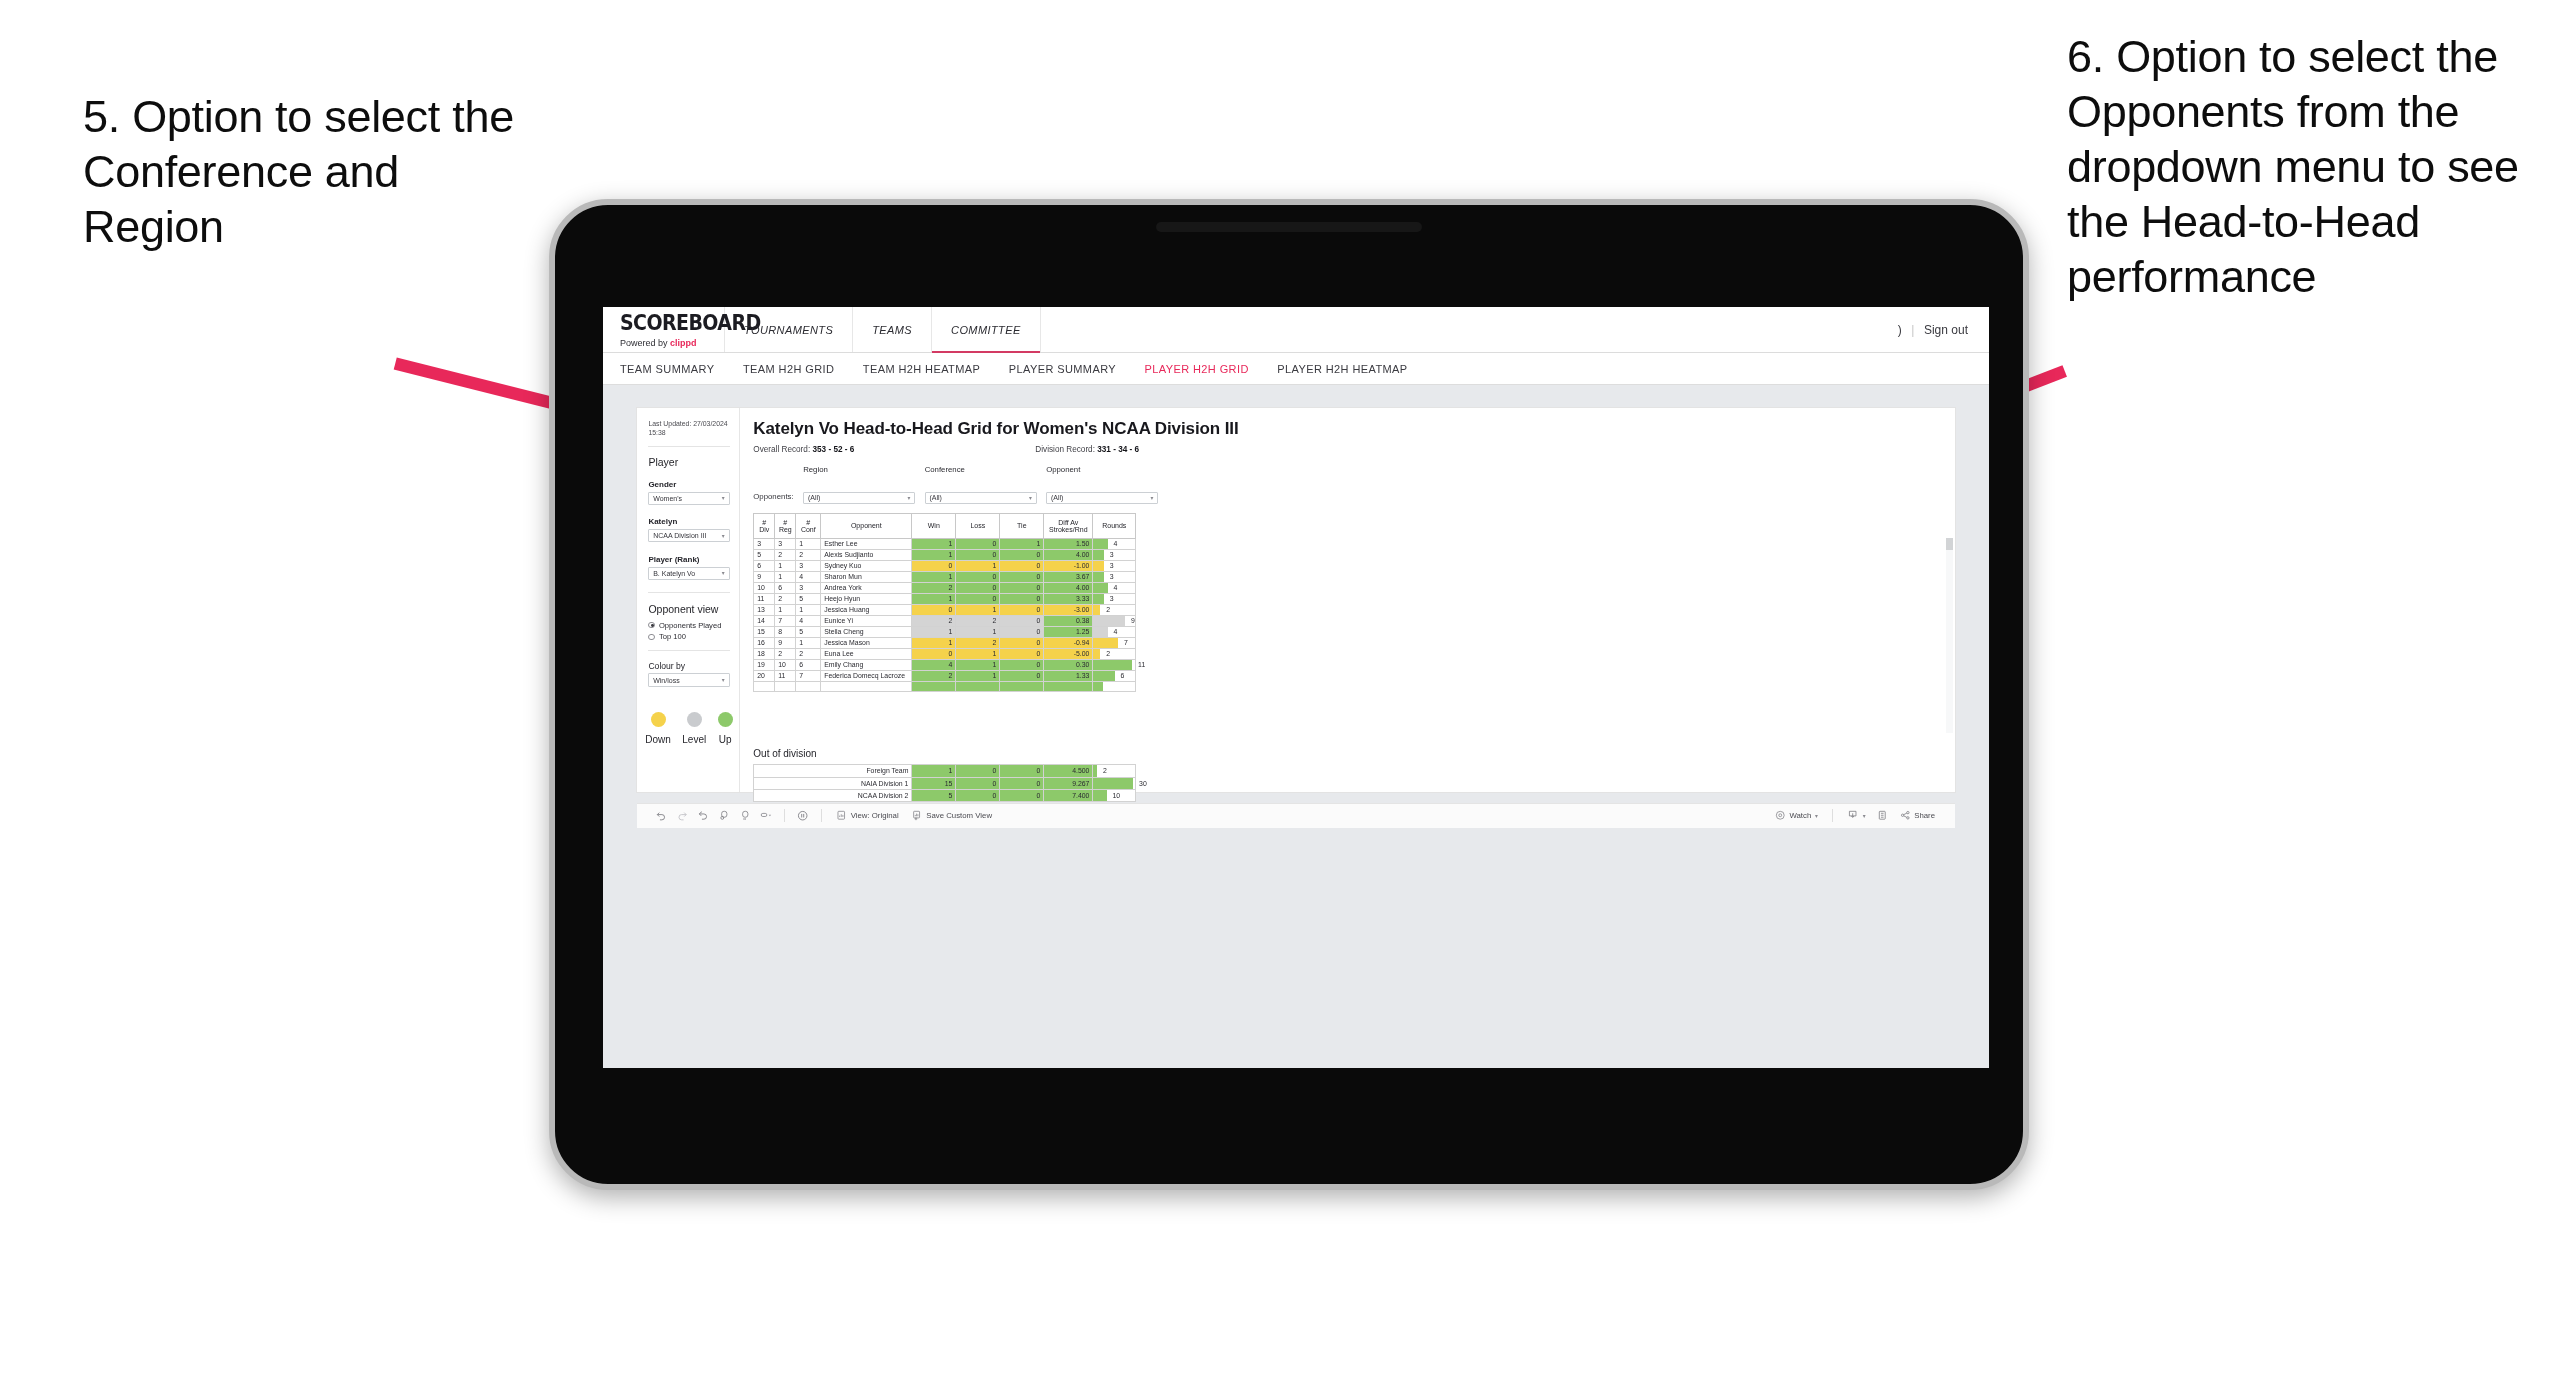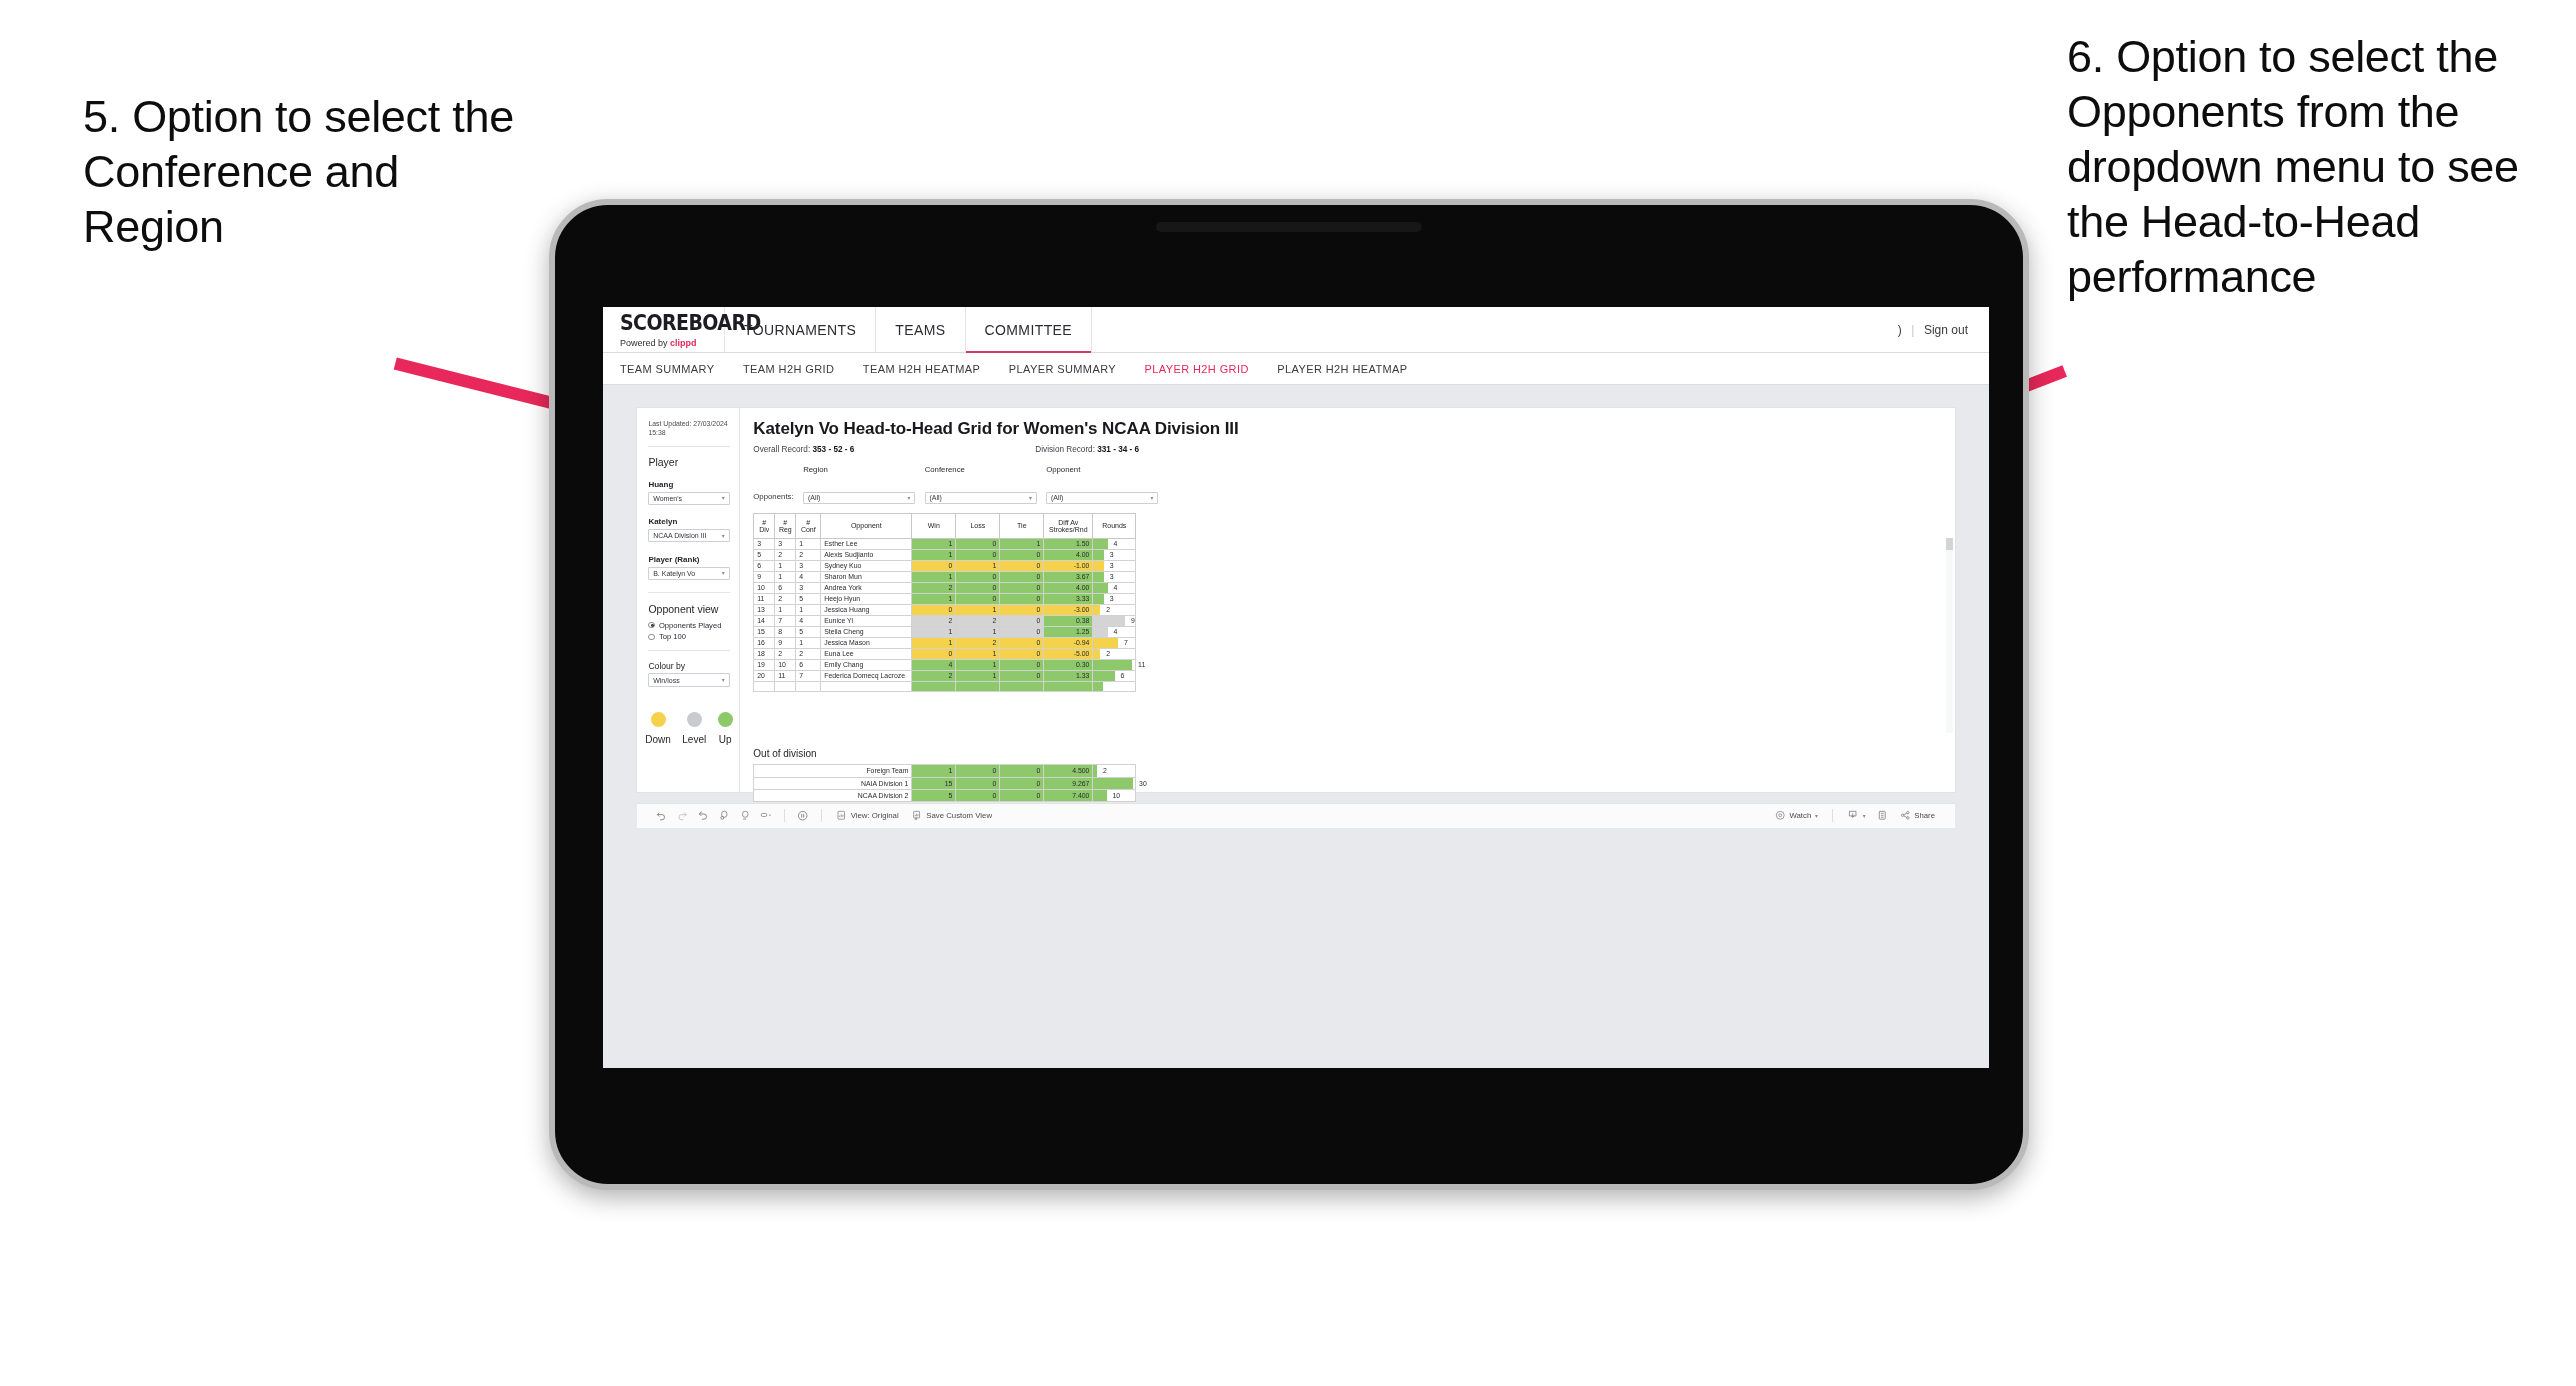--- a/index.html
+++ b/index.html
@@ -57,22 +57,22 @@
   .logo-main {
     font-family: "DejaVu Sans", sans-serif;
     font-weight: 700; font-size: 19px; letter-spacing: -0.6px; color: #1c1c22;
     transform: scaleY(1.12); transform-origin: left center;
   }
   .logo-sub { font-size: 9px; color: #2e2e34; margin-top: 4.8px; }
   .logo-sub b { color: #e8285a; font-weight: 700; }
   .topnav { display: flex; align-items: stretch; }
   .topnav a {
     display: flex; align-items: center; padding: 0 19px;
-    font-size: 14px; color: #2b2b31; letter-spacing: 0.4px;
-    text-decoration: none; border-right: 1px solid #e7e7e7; position: relative;
+    font-size: 11px; color: #2b2b31; letter-spacing: 0.4px;
+    text-decoration: none; border-right: 1px solid #e7e7e7; position: relative; font-style: italic;
   }
   .topnav a.active::after {
     content:""; position:absolute; left:0; right:0; bottom:-1px; height:2.4px; background:#d33a63;
   }
   .topbar-right {
     margin-left: auto; display: flex; align-items: center; gap: 9.5px;
     padding-right: 21px; font-size: 12px; color: #3a3a40;
   }
   .topbar-right .sep { color: #c6c6c6; }
 
@@ -212,21 +212,21 @@
 
       <div id="workbook">
         <div class="sheet">
 
           <aside class="side">
             <div class="upd">Last Updated: 27/03/2024 15:38</div>
             <div class="hr"></div>
             <h3>Player</h3>
 
             <div class="fld">
-              <label>Huang</label>
+              <label>Gender</label>
               <div class="sel-box">
                 <span>Women's</span>
                 <span class="car">▾</span>
               </div>
             </div>
 
             <div class="fld">
               <label>Katelyn</label>
               <div class="sel-box">
                 <span>NCAA Division III</span>

